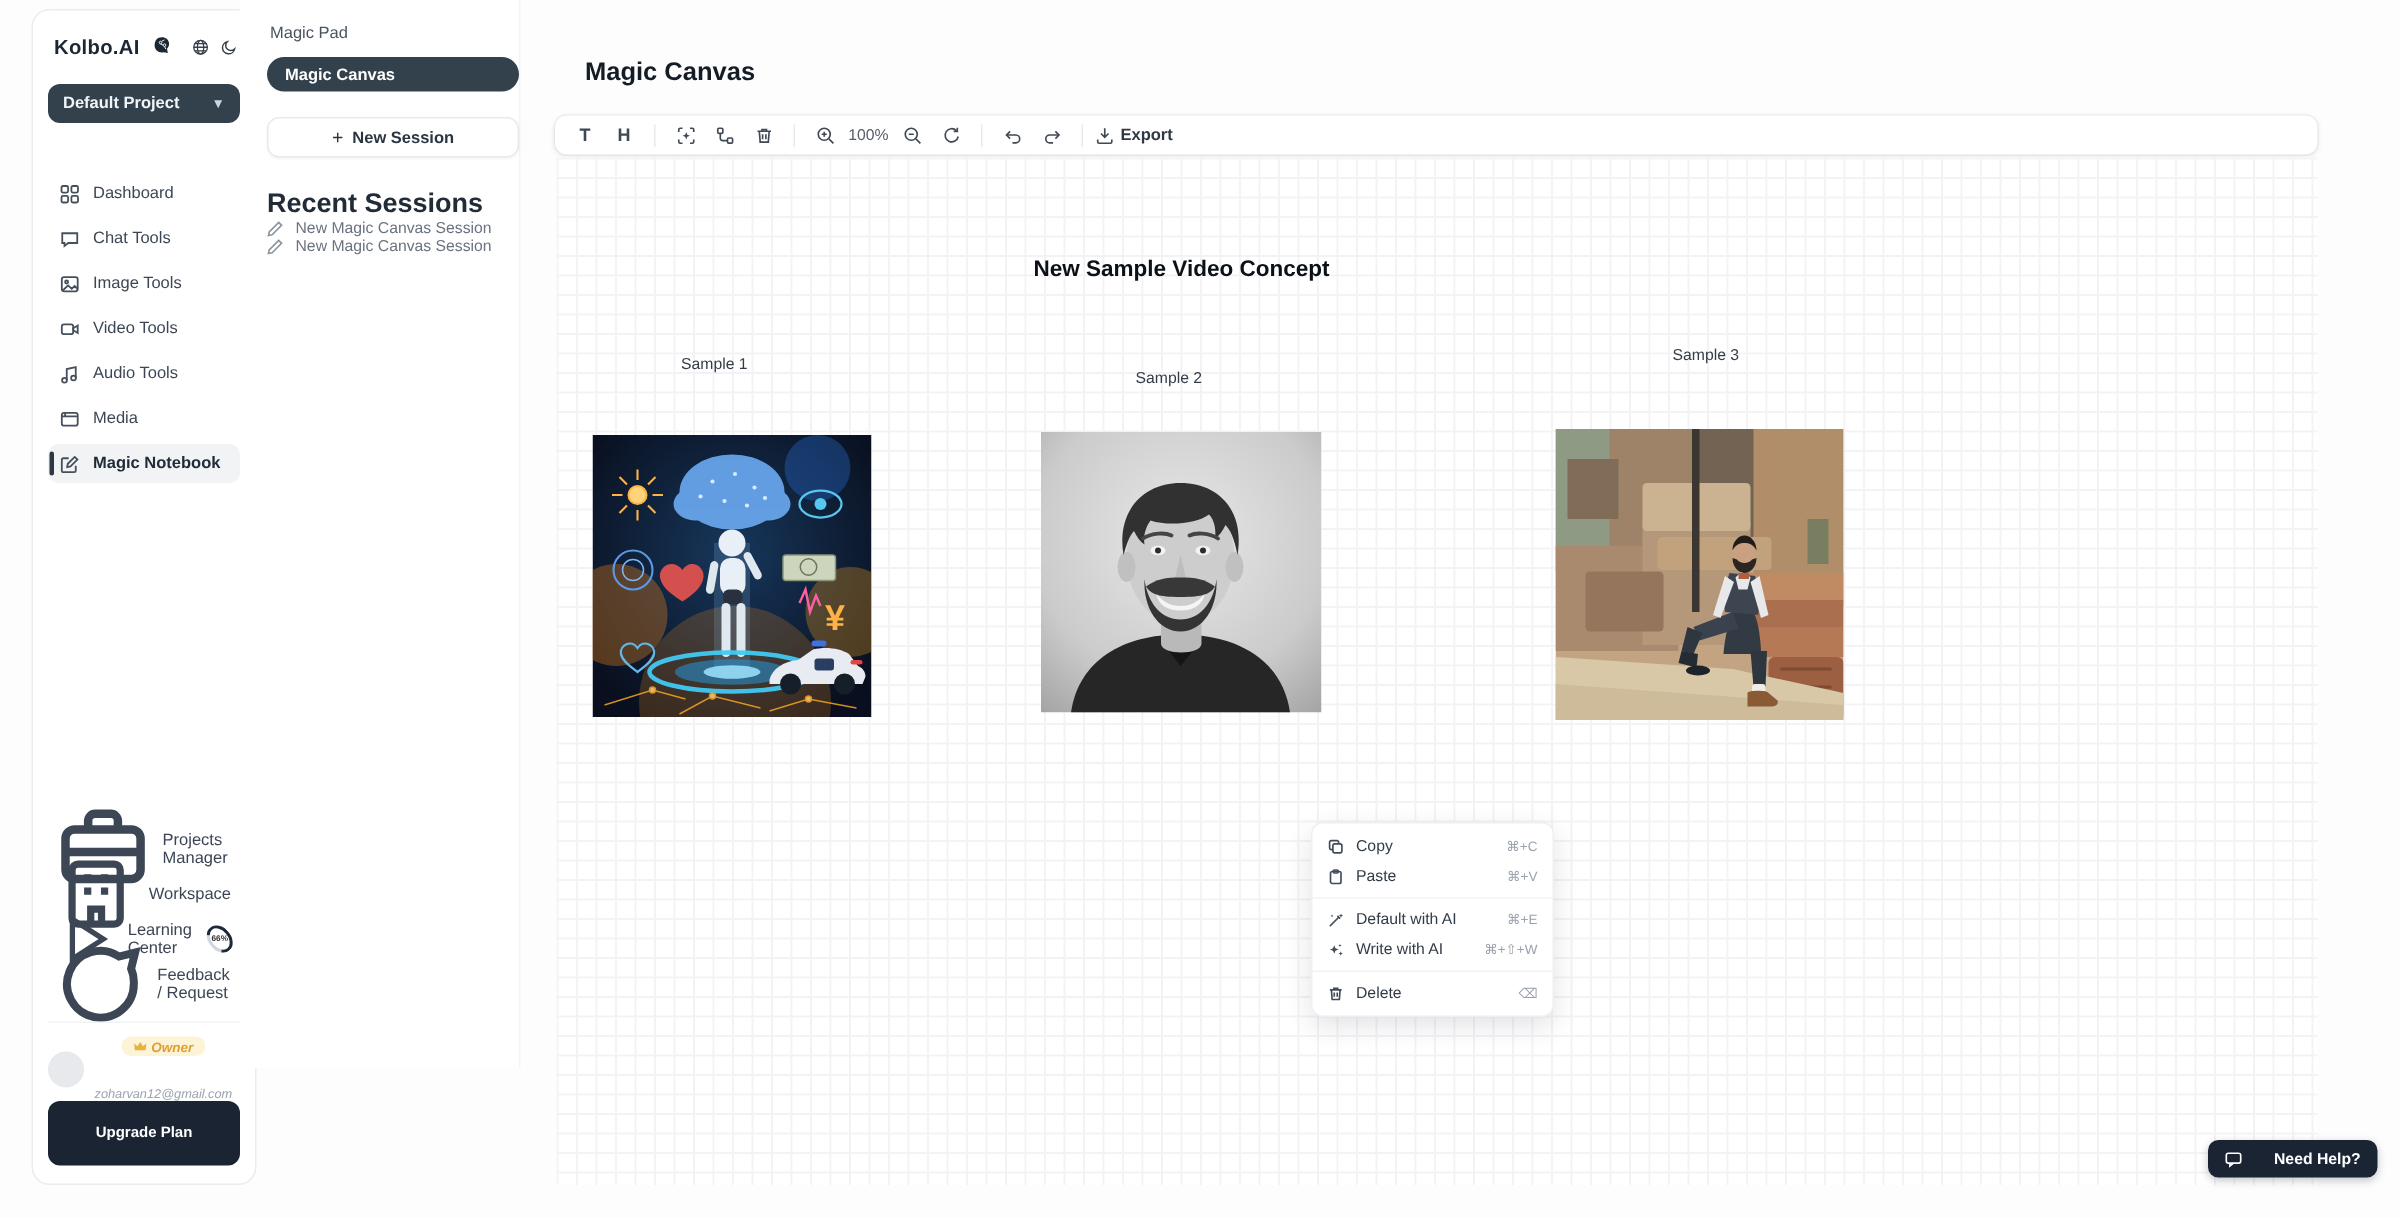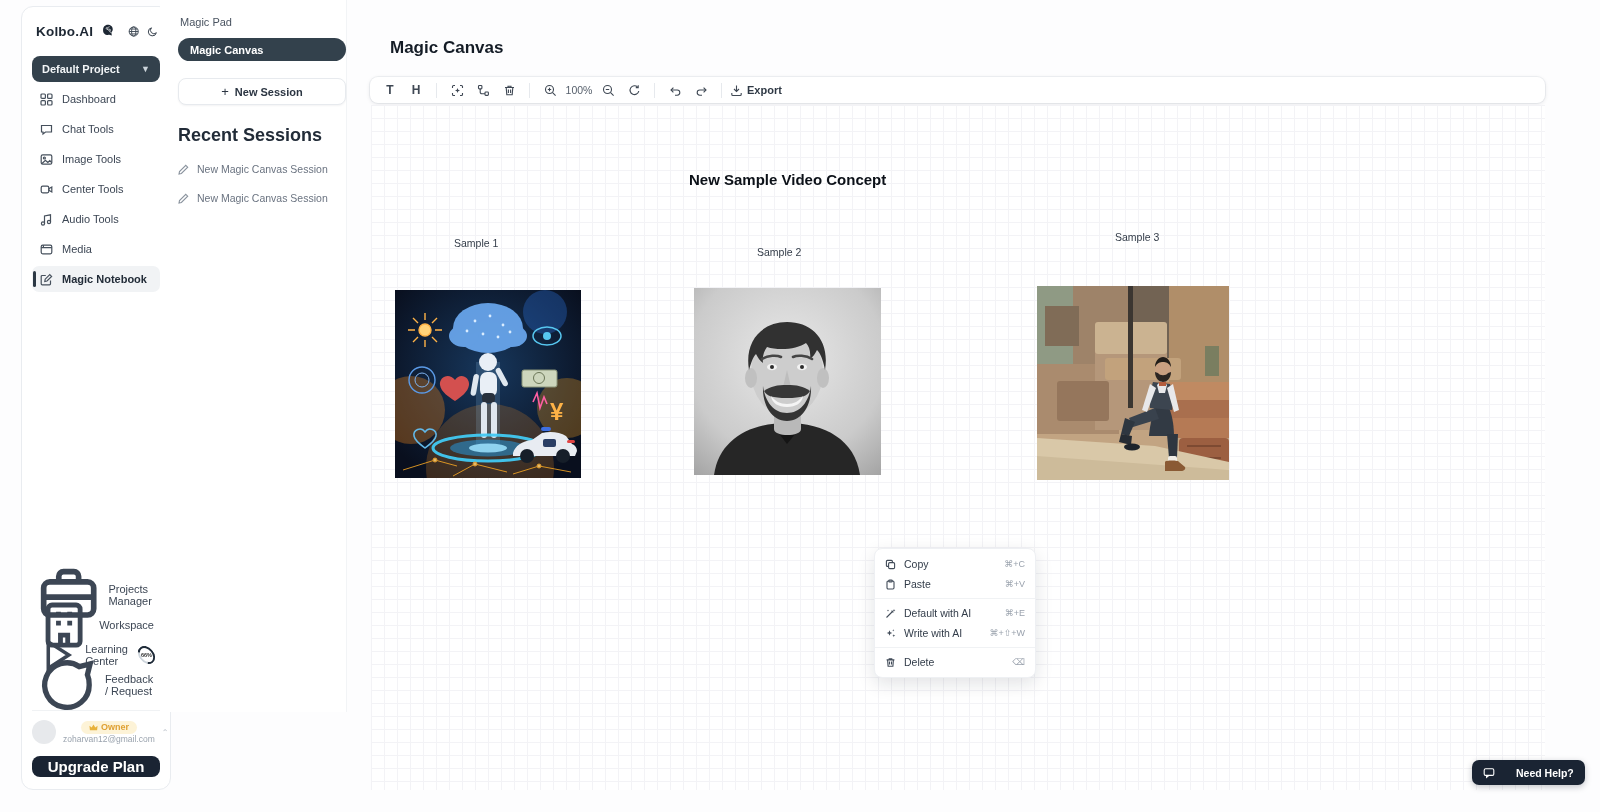--- a/index.html
+++ b/index.html
@@ -14,59 +14,59 @@
   .logo-text { font-size:13.5px; font-weight:800; color:#1d2733; letter-spacing:.2px; }
   .logo-head { width:16px; height:16px; }
   .top-ico { width:13px; height:13px; color:#36414d; }
   .logo-spacer { flex:1; }
 
   .project-btn { margin-top:17px; width:100%; height:26px; background:#33414c; border:none; border-radius:8px;
     color:#f2f5f7; font-size:11px; font-weight:700; display:flex; align-items:center; justify-content:space-between;
     padding:0 10px; cursor:pointer; font-family:inherit; }
   .chev { font-size:9px; color:#cdd5db; }
 
-  .nav { margin-top:4px; display:flex; flex-direction:column; gap:4px; }
+  .nav { margin-top:34px; display:flex; flex-direction:column; gap:4px; }
   .nav-item { position:relative; display:flex; align-items:center; gap:9px; height:26px; padding:0 8px;
     border-radius:7px; font-size:11px; color:#3c4654; cursor:pointer; }
   .nav-item .nico { width:13px; height:13px; color:#46505c; flex:0 0 auto; }
   .nav-item.active { background:#f1f3f5; font-weight:600; color:#222c38; }
   .nav-item.active::before { content:""; position:absolute; left:1px; top:5px; width:3px; height:16px;
     background:#2c3844; border-radius:2px; }
 
   .sidebar-bottom { margin-top:auto; display:flex; flex-direction:column; }
   .foot-item { display:flex; align-items:center; gap:9px; height:30px; padding:0 6px; font-size:11px; color:#3c4654; cursor:pointer; }
   .ring-badge { margin-left:2px; width:20px; height:20px; border-radius:50%; border:2.5px solid #1e2a38;
     display:flex; align-items:center; justify-content:center; font-size:5.5px; font-weight:700; color:#333;
     border-left-color:#cfd6dd; transform:rotate(-40deg); }
   .ring-badge span { transform:rotate(40deg); }
 
   .profile { margin-top:10px; border-top:1px solid #f0f2f4; padding-top:9px; display:flex; align-items:center; gap:7px; cursor:pointer; }
   .avatar { width:24px; height:24px; border-radius:50%; background:#e7e9ec; flex:0 0 auto; }
-  .profile-meta { display:flex; flex-direction:column; align-items:center; gap:0; flex:1; }
+  .profile-meta { display:flex; flex-direction:column; align-items:center; gap:20px; flex:1;font-style:italic; }
   .owner-pill { display:flex; align-items:center; gap:3px; background:#fdf3d7; border-radius:9px; padding:1.5px 8px;
     font-size:9px; font-weight:700; color:#dfa032; }
   .crown-ico { width:9px; height:9px; }
   .email { font-size:8.5px; color:#9aa3ae; }
   .profile-caret { font-size:8px; color:#b6bdc6; }
 
-  .upgrade-btn { margin-top:12px; width:100%; height:21px; background:#1a2433; color:#fff; border:none;
-    border-radius:8px; font-size:15px; font-weight:700; cursor:pointer; font-family:inherit; }
+  .upgrade-btn { width:100%; height:43px; background:#1a2433; color:#fff; border:none;
+    border-radius:8px; font-size:10px; font-weight:700; cursor:pointer; font-family:inherit; }
 
   
   .sessions-panel { position:absolute; left:160px; top:0; width:187px; height:712px; background:#fff;
     border-right:1px solid #f2f4f6; padding:14px 9px 0 18px; }
   .magic-pad { font-size:11px; color:#4a5461; padding:2px 6px 10px 2px; cursor:pointer; }
   .magic-canvas-pill { width:168px; height:23px; background:#33414c; border-radius:12px; color:#fff;
     font-size:11px; font-weight:700; display:flex; align-items:center; padding:0 12px; cursor:pointer; }
   .new-session-btn { margin-top:17px; width:168px; height:27px; background:#fff; border:1px solid #e7eaee;
     border-radius:8px; box-shadow:0 1px 2px rgba(16,24,40,.05); font-size:11px; font-weight:600; color:#2b3542;
     display:flex; align-items:center; justify-content:center; gap:6px; cursor:pointer; font-family:inherit; }
   .plus-glyph { font-size:13px; font-weight:500; }
   .recent-title { margin-top:20px; font-size:18px; font-weight:800; color:#222c38; }
-  .session-item { margin-top:17px; display:flex; align-items:center; gap:8px; font-size:10.5px; color:#6a7380; cursor:pointer; }
+  .session-item { display:flex; align-items:center; gap:8px; font-size:10.5px; color:#6a7380; cursor:pointer; }
   .pencil-ico { width:11px; height:11px; color:#8a939e; }
 
   
   .page-title { position:absolute; left:390px; top:38px; font-size:17px; font-weight:800; color:#141c26; }
 
   .toolbar { position:absolute; left:370px; top:77px; width:1175px; height:26px; background:#fff;
     border-radius:8px; box-shadow:0 1px 4px rgba(16,24,40,.10), 0 0 0 1px #f1f3f5; display:flex; align-items:center;
     padding:0 8px; gap:2px; }
   .tbtn { min-width:24px; height:20px; display:flex; align-items:center; justify-content:center; gap:4px;
     border:none; background:transparent; border-radius:5px; color:#3f4854; cursor:pointer; font-family:inherit; }
@@ -160,21 +160,21 @@
             <circle cx="4.4" cy="5" r="1"></circle>
             <path d="M2 10.5l3.4-3.2 2.4 2.2 2-1.8 1.8 1.8"></path>
           </svg>
         <span>Image Tools</span>
       </div>
       <div class="nav-item">
         <svg class="nico" viewBox="0 0 13 13" fill="none" stroke="currentColor" stroke-width="1.2">
             <rect x="1.2" y="3.2" width="7.6" height="6.6" rx="1.5"></rect>
             <path d="M8.8 5.8l3-1.8v5l-3-1.8z"></path>
           </svg>
-        <span>Center Tools</span>
+        <span>Video Tools</span>
       </div>
       <div class="nav-item">
         <svg class="nico" viewBox="0 0 13 13" fill="none" stroke="currentColor" stroke-width="1.2">
             <path d="M4.5 10.5V3l6-1.2v7.2"></path>
             <circle cx="3" cy="10.5" r="1.6"></circle>
             <circle cx="9" cy="9" r="1.6"></circle>
           </svg>
         <span>Audio Tools</span>
       </div>
       <div class="nav-item">

